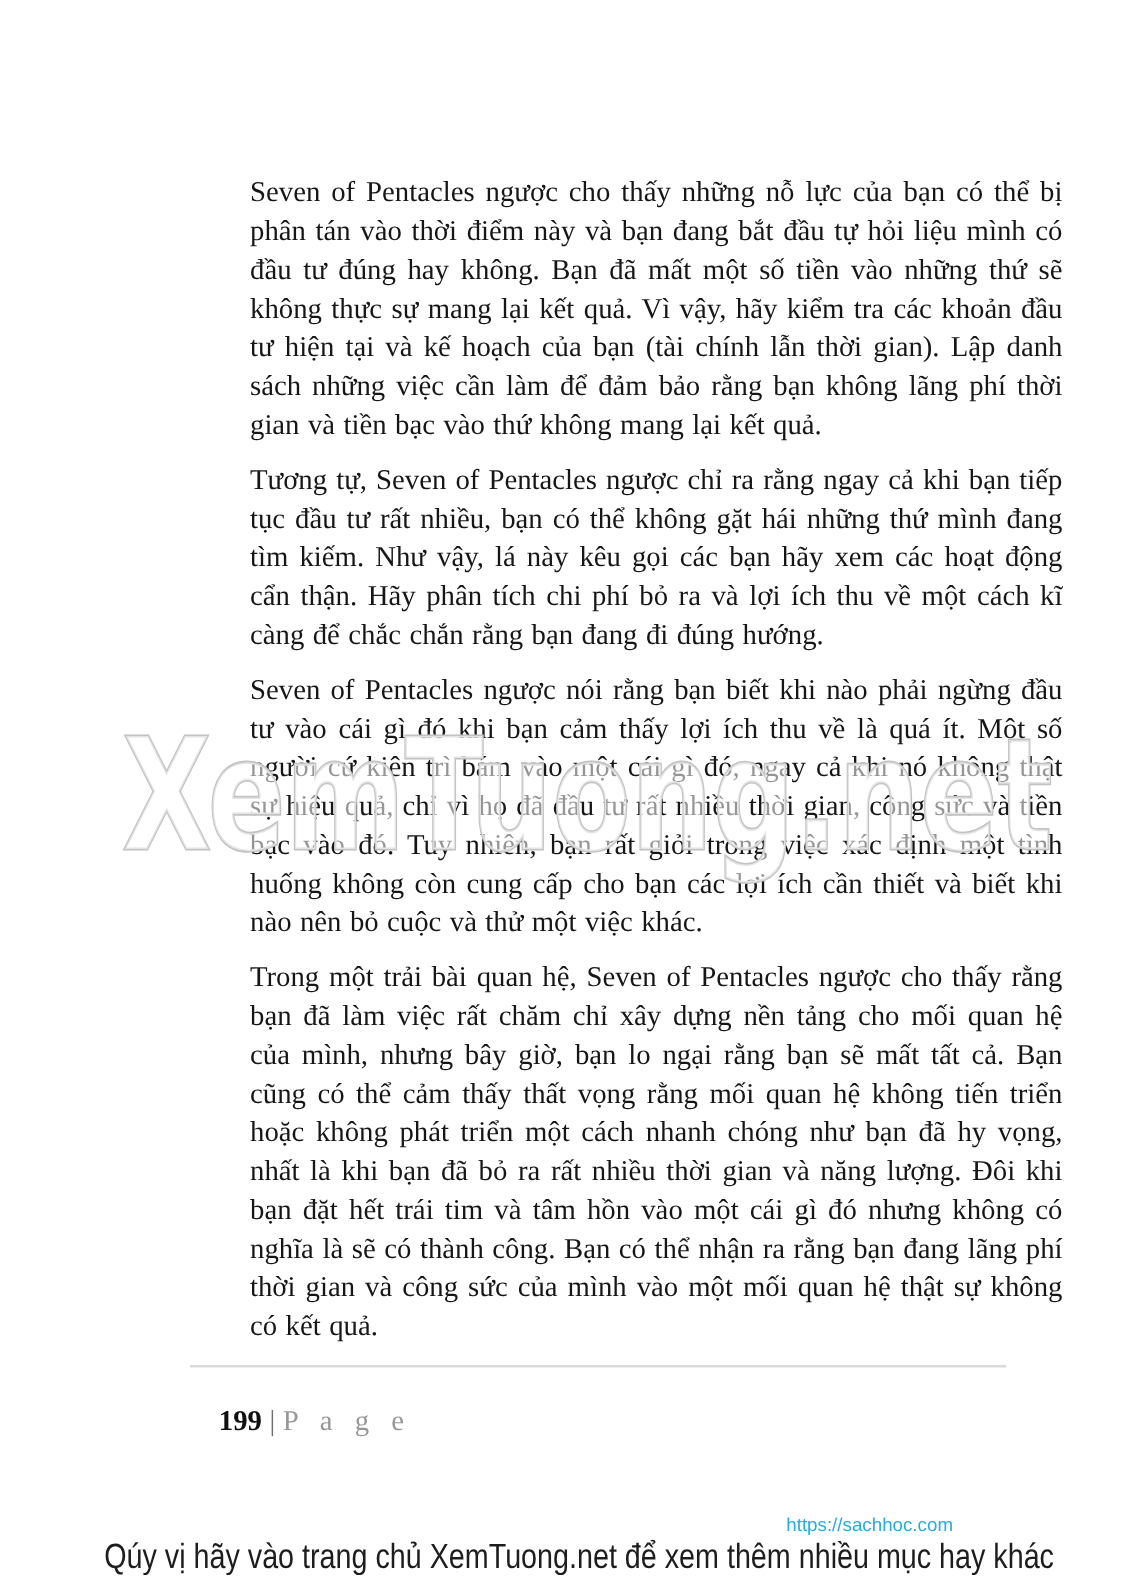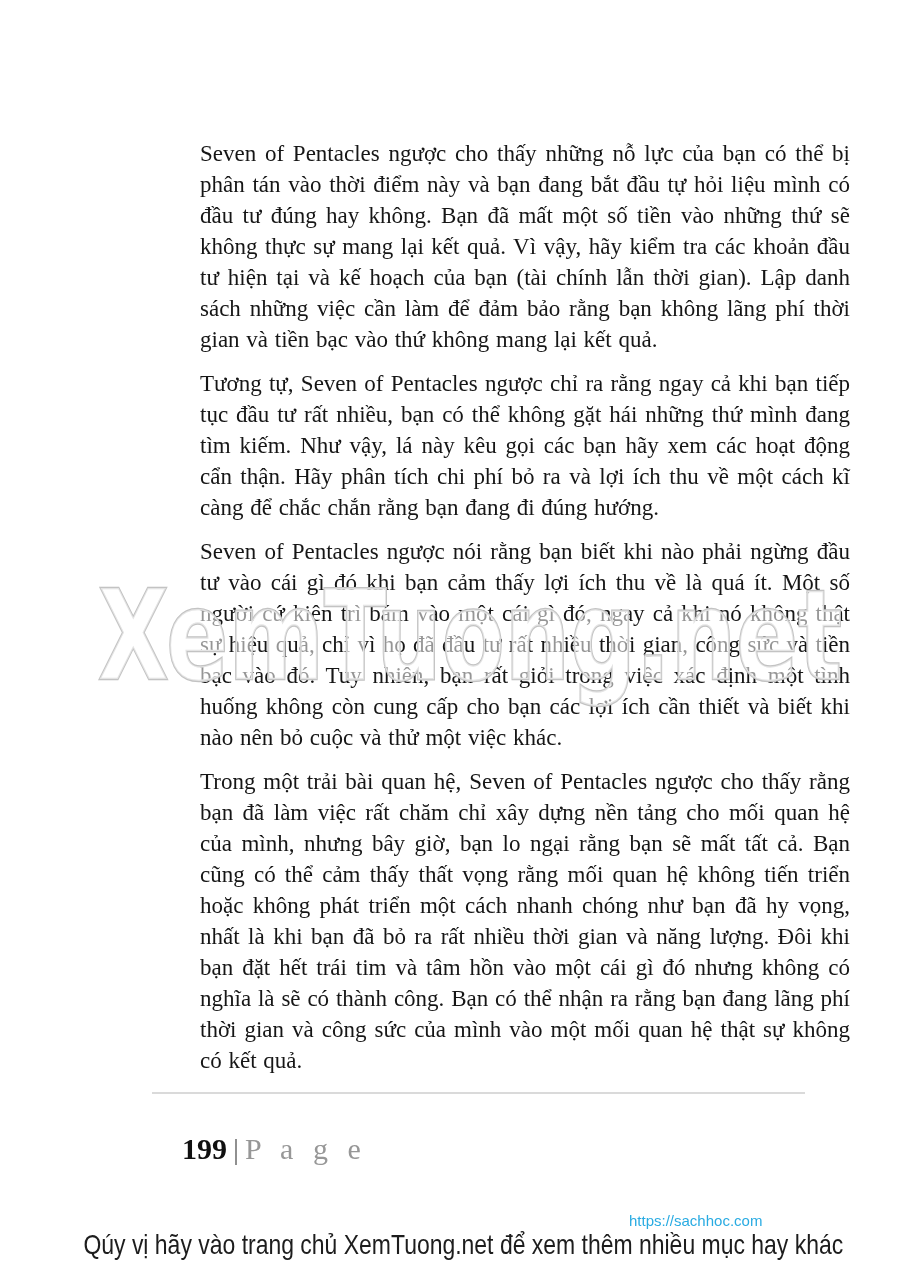--- a/index.html
+++ b/index.html
@@ -52,21 +52,21 @@
     top: 1092px;
     width: 653px;
     height: 2px;
     background: #dadada;
   }
   .page-footer {
     position: absolute;
     left: 152px;
     top: 1098px;
     font-family: "Liberation Serif", serif;
-    font-size: 30px;
+    font-size: 23px;
     white-space: pre;
   }
   .page-footer .num  { color: #101010; font-weight: bold; }
   .page-footer .sep  { color: #6f6f6f; padding: 0 6px; font-weight: normal; }
   .page-footer .plabel { color: #979797; letter-spacing: 6px; }
 
   
   .sachhoc-link {
     position: absolute;
     left: 629px;

